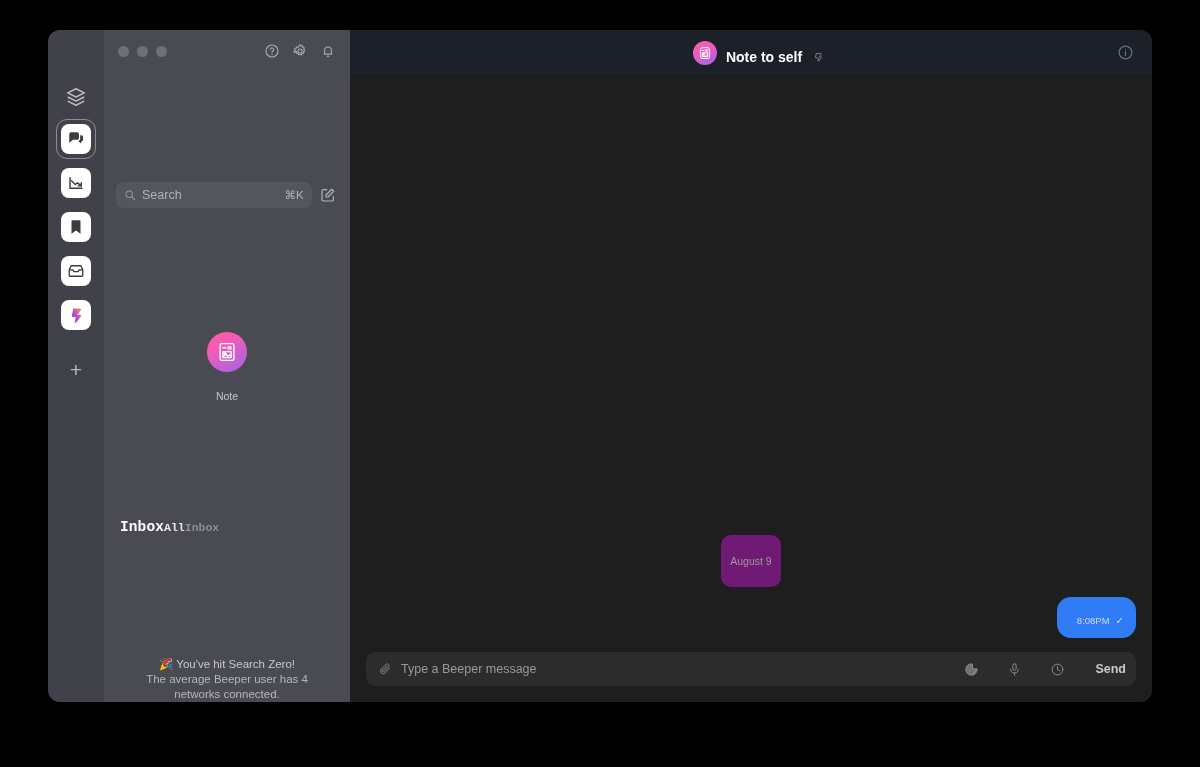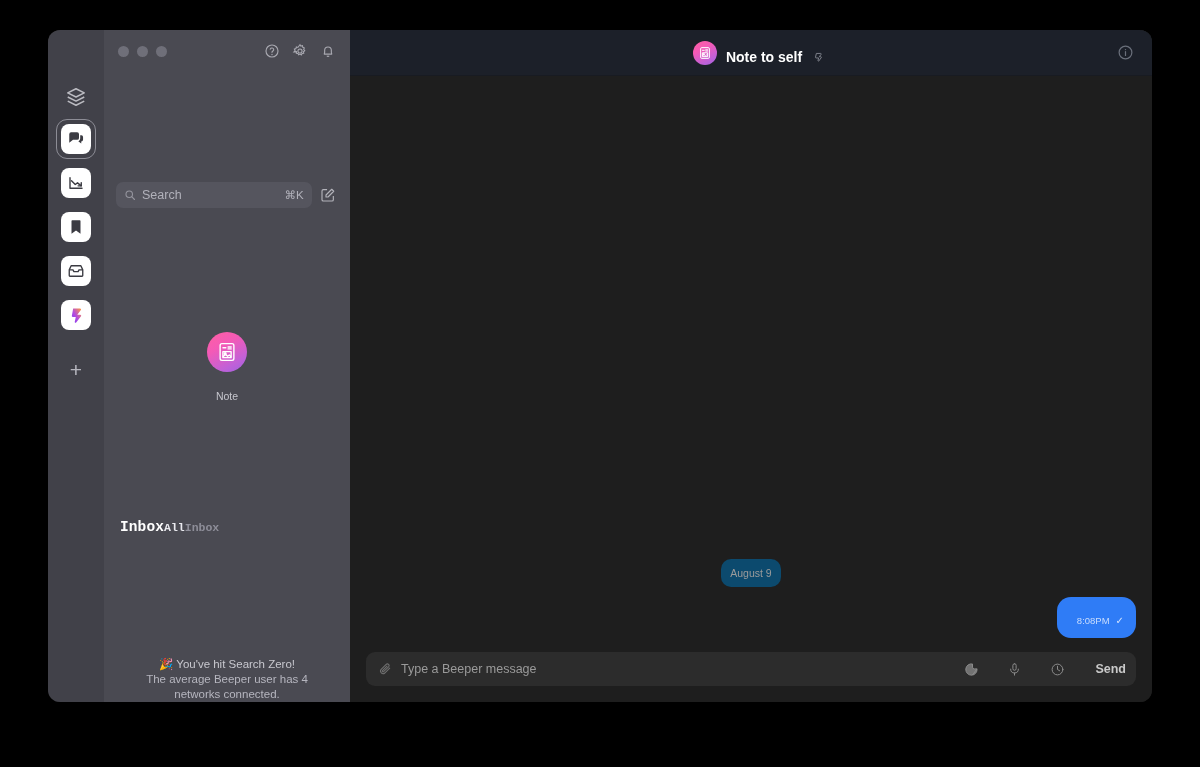--- a/index.html
+++ b/index.html
@@ -250,24 +250,24 @@
     justify-content: flex-end;
     padding: 0 16px 0 16px;
     overflow: hidden;
   }
   .date-sep {
     display: flex;
     justify-content: center;
     margin-bottom: 10px;
   }
   .date-pill {
-    background: #0c4a6e;
+    background: #701a75;
     color: #9b9b9b;
     font-size: 10.5px;
-    padding: 8px 9px;
+    padding: 20px 9px;
     border-radius: 10px;
   }
   .msg-row {
     display: flex;
     justify-content: flex-end;
     margin-bottom: 8px;
   }
   .bubble {
     background: #2f7cf6;
     color: #ffffff;

